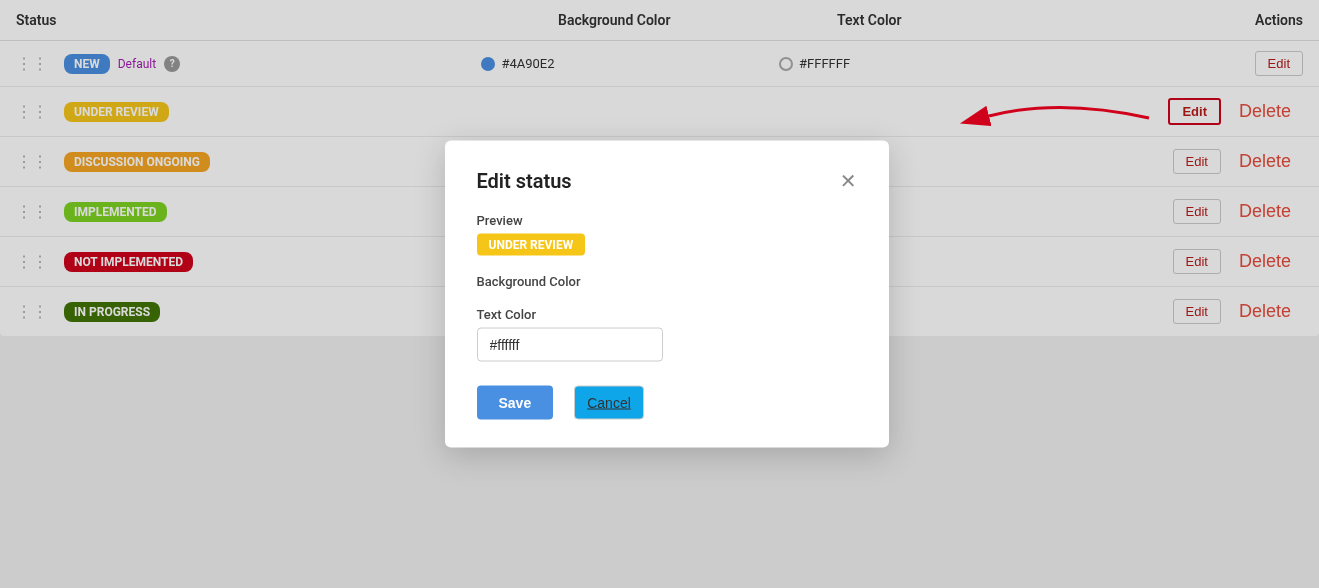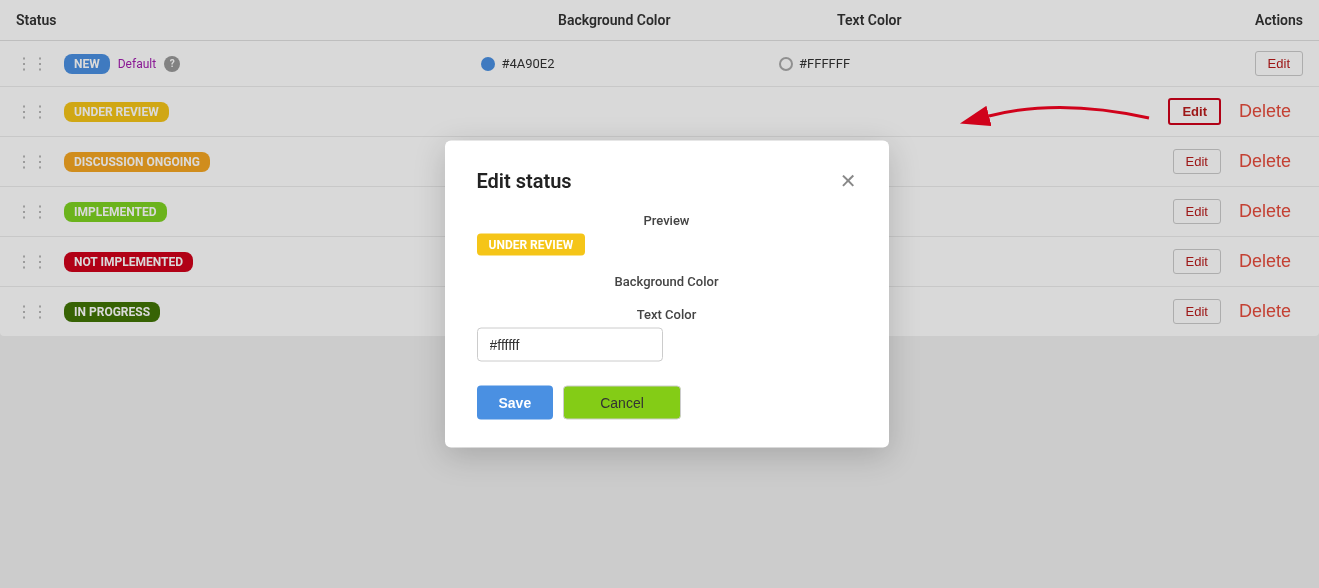--- a/index.html
+++ b/index.html
@@ -207,21 +207,20 @@
     .form-section {
       margin-bottom: 18px;
     }
 
     .form-label {
       font-size: 13px;
       font-weight: 500;
       color: #444;
       margin-bottom: 6px;
       display: block;
-      text-align: center;
     }
 
     .preview-badge {
       display: inline-block;
       padding: 4px 12px;
       border-radius: 4px;
       font-size: 12px;
       font-weight: 700;
       color: #fff;
       background: #f5c518;
@@ -237,43 +236,44 @@
       outline: none;
     }
 
     .color-input-wrapper {
       position: relative;
       width: 186px;
     }
 
     .modal-footer {
       display: flex;
-      gap: 10px;
+      gap: 21px;
       margin-top: 24px;
     }
 
     .btn-save {
       padding: 8px 22px;
       background: #4A90E2;
       color: #fff;
       border: none;
       border-radius: 4px;
       font-size: 14px;
       font-weight: 600;
       cursor: pointer;
     }
 
     .btn-cancel {
-      padding: 8px 36px;
-      background: #84cc16;
+      padding: 8px 12px;
+      background: #0ea5e9;
       color: #333;
       border: 1px solid #ccc;
       border-radius: 4px;
       font-size: 14px;
       cursor: pointer;
+      text-decoration: underline;
     }
 
     
     .arrow-annotation {
       position: absolute;
       top: 88px;
       right: 160px;
       z-index: 25;
       pointer-events: none;
     }

